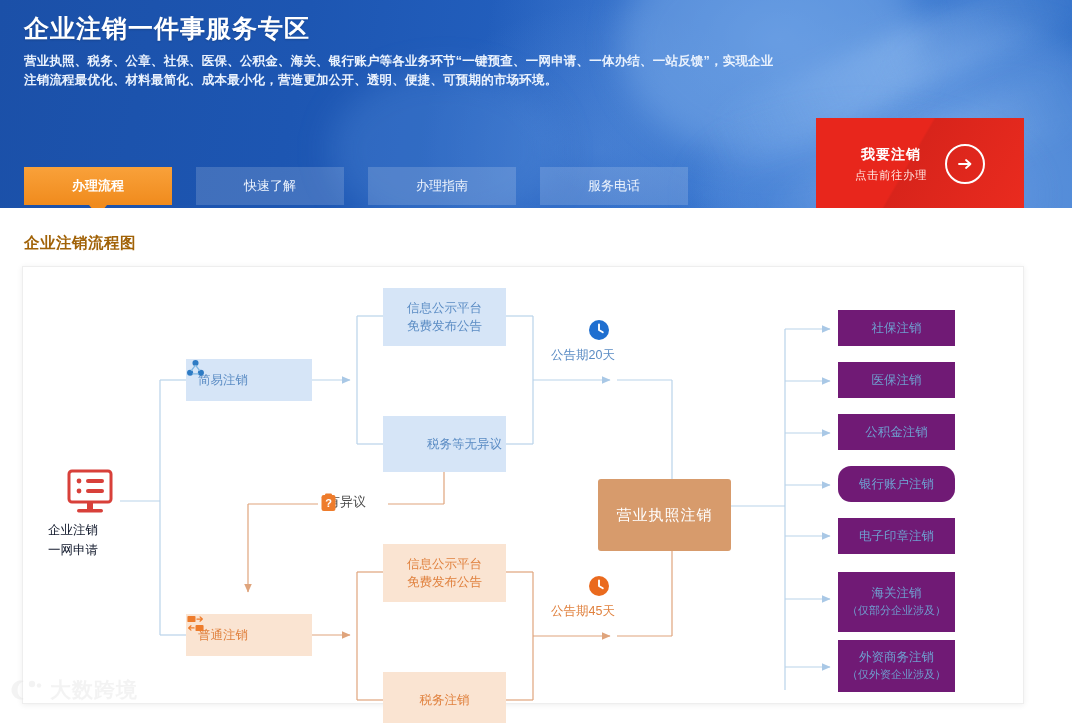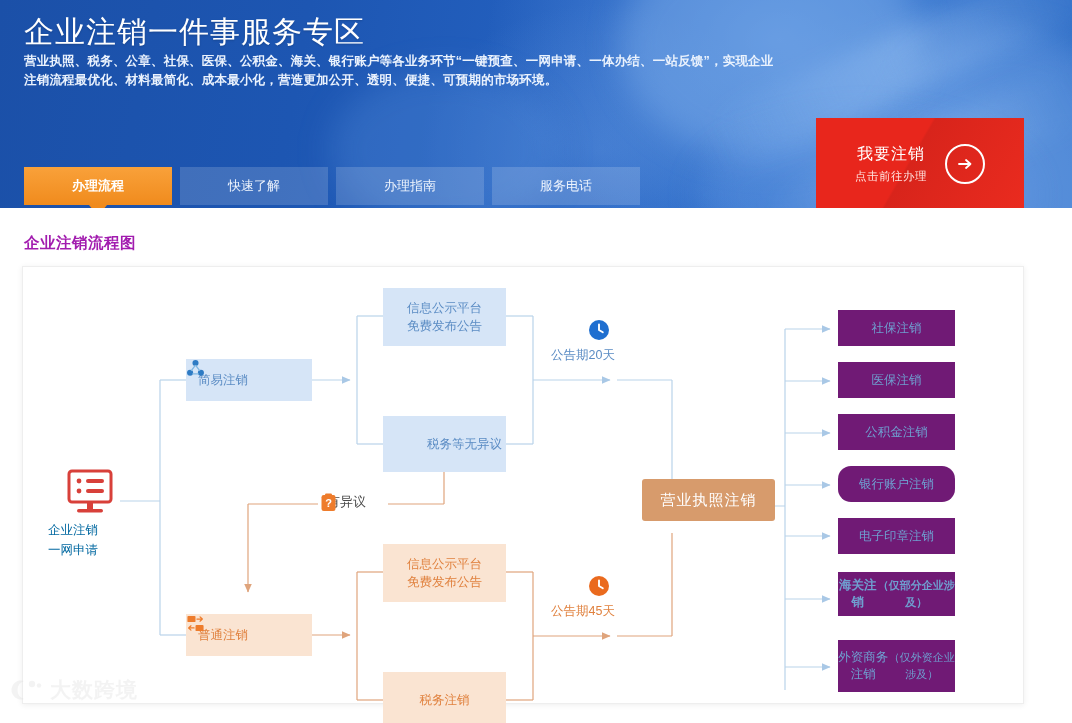--- a/index.html
+++ b/index.html
@@ -24,31 +24,31 @@
   .b1{ left:620px; top:-70px; width:300px; height:230px; background:rgba(140,185,240,.35); }
   .b2{ left:880px; top:30px; width:260px; height:300px; background:rgba(120,170,235,.30);}
   .b3{ left:700px; top:120px; width:330px; height:150px; background:rgba(95,150,225,.30);}
   .b4{ left:330px; top:70px; width:230px; height:160px; background:rgba(100,155,228,.25);}
   .hdr-streak{ position:absolute; width:420px; height:60px; background:linear-gradient(90deg,rgba(255,255,255,0),rgba(175,210,250,.28),rgba(255,255,255,0)); transform:rotate(-24deg); filter:blur(10px); }
   .s1{ left:700px; top:30px;}
   .s2{ left:760px; top:130px; width:330px;}
 
   .hdr-title{
     position:absolute; left:24px; top:12px;
-    font-size:30px; font-weight:normal; color:#ffffff; letter-spacing:1px;
+    font-size:25px; font-weight:bold; color:#ffffff; letter-spacing:1px;
     text-shadow:0 1px 2px rgba(0,0,0,.18);
   }
   .hdr-sub{
     position:absolute; left:24px; top:52px; width:760px;
     font-size:12.5px; line-height:19px; color:#eaf2fd; font-weight:bold;
     letter-spacing:.2px;
   }
 
   
-  .tabs{ position:absolute; left:24px; top:167px; display:flex; gap:8px; }
+  .tabs{ position:absolute; left:24px; top:167px; display:flex; gap:24px; }
   .tab{
     width:148px; height:38px; line-height:38px; text-align:center;
     font-size:13px; color:#eef4fd; background:rgba(255,255,255,.16);
     position:relative;
   }
   .tab.active{
     background:linear-gradient(180deg,#f9a13a 0%, #f08b1d 100%);
     color:#ffffff; font-weight:bold;
   }
   .tab.active:after{
@@ -58,31 +58,31 @@
   }
 
   
   .cta{
     position:absolute; left:816px; top:118px; width:208px; height:92px;
     background:linear-gradient(120deg,#e8261c 0%,#e8261c 45%,#d8241b 46%,#ea2b1f 100%);
     display:flex; align-items:center; justify-content:center; gap:18px;
     cursor:pointer;
   }
   .cta-txt{ text-align:center; }
-  .cta-main{ font-size:16px; font-weight:normal; color:#fff; letter-spacing:1px; }
+  .cta-main{ font-size:14px; font-weight:bold; color:#fff; letter-spacing:1px; }
   .cta-sub{ font-size:11.5px; color:#ffe3df; margin-top:4px; letter-spacing:.5px;}
   .cta-arrow{
     width:40px; height:40px; border:2px solid #fff; border-radius:50%;
     display:flex; align-items:center; justify-content:center;
   }
 
   
   .section-title{
     position:absolute; left:24px; top:233px;
-    font-size:15.5px; font-weight:bold; color:#a21caf; letter-spacing:.5px;
+    font-size:15.5px; font-weight:bold; color:#a16207; letter-spacing:.5px;
   }
   .card{
     position:absolute; left:22px; top:266px; width:1002px; height:438px;
     background:#fff; border:1px solid #eeeeee;
     box-shadow:0 1px 6px rgba(0,0,0,.07);
   }
 
   
   .flow{ position:absolute; left:0; top:266px; width:1072px; height:457px; }
   .flow svg{ position:absolute; left:0; top:0; }
@@ -92,21 +92,21 @@
     position:absolute; display:flex; align-items:center; justify-content:center;
     font-size:12.5px; text-align:center; line-height:18px;
   }
   .box.blue{ background:#d6e5f7; color:#5b8cc4; }
   .box.blue2{ background:#701a75; color:#6f9fd0; }
   .box.orange{ background:#fae4d2; color:#e0813e; }
   .box.brown{ background:#d79b6c; color:#ffffff; font-size:15px; letter-spacing:1px; border-radius:3px;}
   .box.pill{ justify-content:flex-start; padding-left:3px; gap:9px; }
 
   .lbl{ position:absolute; text-align:left; font-size:12.5px; line-height:18px; }
-  .lbl.grey{ color:#0369a1; }
+  .lbl.grey{ color:#0f172a; }
   .lbl.blue{ color:#5b8cc4; }
   .lbl.orange{ color:#e0813e; }
   .lbl.dark{ color:#4a4a4a; font-size:13px;}
 
   .ico{ display:inline-flex; align-items:center; justify-content:center; }
 
   
   .watermark{
     position:absolute; left:10px; top:676px; display:flex; align-items:center; gap:6px;
     opacity:.30;
@@ -291,44 +291,44 @@
   <div class="node" style="left:588px; top:309px;">
     <span class="ico">
       <svg width="22" height="22" viewBox="0 0 22 22">
         <circle cx="11" cy="11" r="10" fill="#ea6a1e"></circle>
         <path d="M11 5.5 V11 L14.8 13.3" stroke="#fff" stroke-width="1.9" fill="none" stroke-linecap="round" stroke-linejoin="round"></path>
       </svg>
     </span>
   </div>
   <div class="lbl orange" style="left:551px; top:336px; width:96px;">公告期45天</div>
 
-  <div class="box brown" style="left:598px; top:213px; width:133px; height:42px;margin-left:44px;">
+  <div class="box brown" style="left:598px; top:213px; width:133px; height:72px;">
     <span>营业执照注销</span>
   </div>
 
   <div class="box blue2" style="left:838px; top:44px; width:117px; height:36px;">
     <span>社保注销</span>
   </div>
   <div class="box blue2" style="left:838px; top:96px; width:117px; height:36px;">
     <span>医保注销</span>
   </div>
   <div class="box blue2" style="left:838px; top:148px; width:117px; height:36px;">
     <span>公积金注销</span>
   </div>
   <div class="box blue2" style="left:838px; top:200px; width:117px; height:36px;border-radius:13px;">
     <span>银行账户注销</span>
   </div>
   <div class="box blue2" style="left:838px; top:252px; width:117px; height:36px;font-family:Liberation Serif, serif;">
     <span>电子印章注销</span>
   </div>
-  <div class="box blue2" style="left:838px; top:306px; width:117px; height:44px; line-height:17px;font-weight:bold;">
+  <div class="box blue2" style="left:838px; top:306px; width:117px; height:60px; flex-direction:column; line-height:17px;">
     <span>海关注销</span>
     <span style="font-size:11px;">（仅部分企业涉及）</span>
   </div>
-  <div class="box blue2" style="left:838px; top:374px; width:117px; height:52px; flex-direction:row; line-height:17px;">
+  <div class="box blue2" style="left:838px; top:374px; width:117px; height:52px; flex-direction:column; line-height:17px;">
     <span>外资商务注销</span>
     <span style="font-size:11px;">（仅外资企业涉及）</span>
   </div>
 </div>
 
 <div class="watermark">
   <span class="ico">
     <svg width="34" height="26" viewBox="0 0 34 26">
       <path d="M14 4 A9.5 9.5 0 1 0 14 22 A9.5 9.5 0 0 1 14 4 Z" fill="#d9d9d9"></path>
       <circle cx="22" cy="7" r="3.2" fill="#d9d9d9"></circle>

